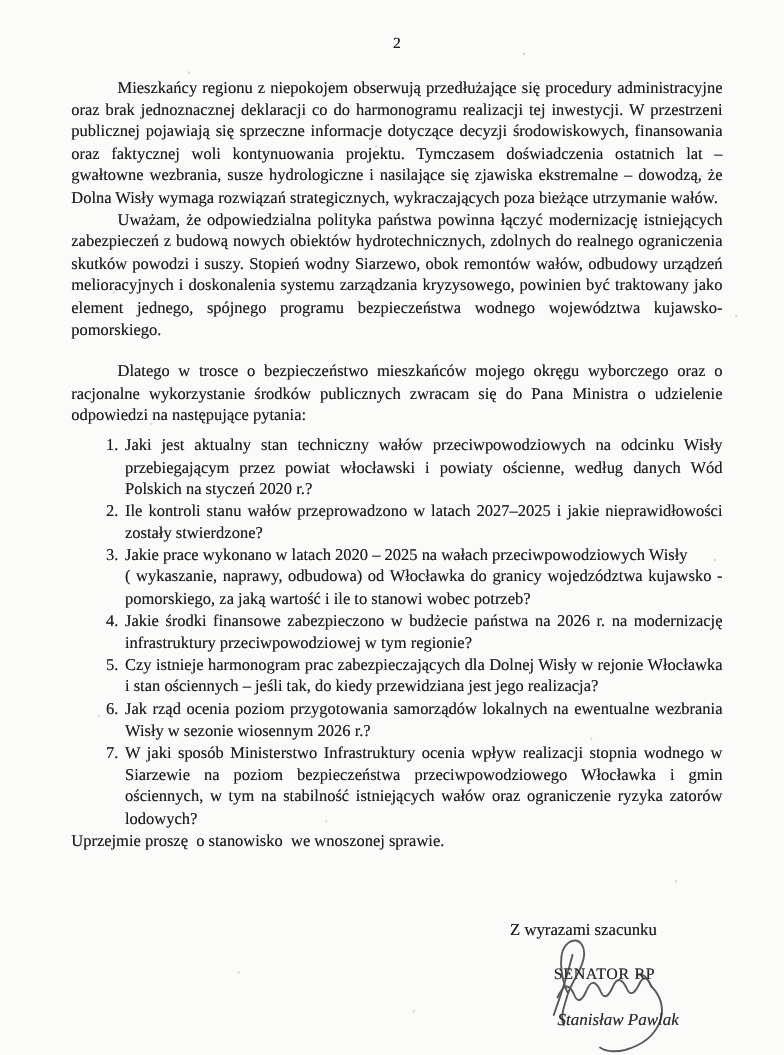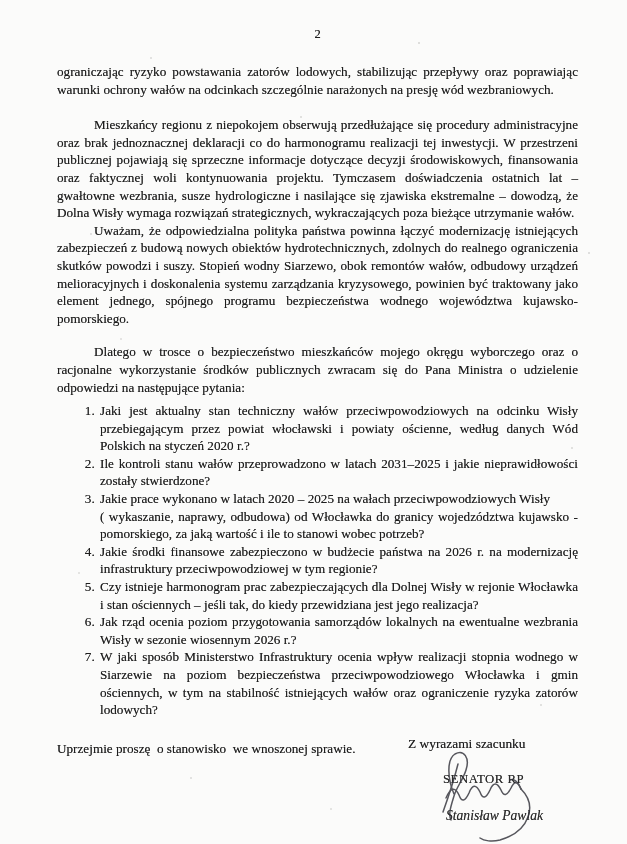--- a/index.html
+++ b/index.html
@@ -43,21 +43,20 @@
     padding: 0 0 0 41px;
     font-size: 13.2px;
     line-height: 17.6px;
   }
   ol.questions li {
     text-align: justify;
     white-space: pre-line;
     padding-left: 2px;
   }
   .closing {
-    margin-top: 21px;
     font-size: 13.2px;
     line-height: 17.6px;
     white-space: pre-wrap;
     font-family: Liberation Serif, serif;
   }
   .valediction {
     position: absolute;
     left: 408px;
     top: 736px;
     font-size: 13.4px;
@@ -116,31 +115,30 @@
 <body>
 
 <div class="page">
 
   <div class="speck"></div>
 
   <div class="content">
 
     <div class="page-number">2</div>
 
-    <p class="para p1">ograniczając ryzyko powstawania zatorów lodowych, stabilizując przepływy oraz poprawiając warunki ochrony wałów na odcinkach szczególnie narażonych na presję wód wezbraniowych.</p>
 
     <p class="para indent p2">Mieszkańcy regionu z niepokojem obserwują przedłużające się procedury administracyjne oraz brak jednoznacznej deklaracji co do harmonogramu realizacji tej inwestycji. W przestrzeni publicznej pojawiają się sprzeczne informacje dotyczące decyzji środowiskowych, finansowania oraz faktycznej woli kontynuowania projektu. Tymczasem doświadczenia ostatnich lat – gwałtowne wezbrania, susze hydrologiczne i nasilające się zjawiska ekstremalne – dowodzą, że Dolna Wisły wymaga rozwiązań strategicznych, wykraczających poza bieżące utrzymanie wałów.</p>
 
     <p class="para indent p3">Uważam, że odpowiedzialna polityka państwa powinna łączyć modernizację istniejących zabezpieczeń z budową nowych obiektów hydrotechnicznych, zdolnych do realnego ograniczenia skutków powodzi i suszy. Stopień wodny Siarzewo, obok remontów wałów, odbudowy urządzeń melioracyjnych i doskonalenia systemu zarządzania kryzysowego, powinien być traktowany jako element jednego, spójnego programu bezpieczeństwa wodnego województwa kujawsko-pomorskiego.</p>
 
     <p class="para indent p4">Dlatego w trosce o bezpieczeństwo mieszkańców mojego okręgu wyborczego oraz o racjonalne wykorzystanie środków publicznych zwracam się do Pana Ministra o udzielenie odpowiedzi na następujące pytania:</p>
 
     <ol class="questions">
       <li>Jaki jest aktualny stan techniczny wałów przeciwpowodziowych na odcinku Wisły przebiegającym przez powiat włocławski i powiaty ościenne, według danych Wód Polskich na styczeń 2020 r.?</li>
-      <li>Ile kontroli stanu wałów przeprowadzono w latach 2031–2025 i jakie nieprawidłowości zostały stwierdzone?</li>
+      <li>Ile kontroli stanu wałów przeprowadzono w latach 2027–2025 i jakie nieprawidłowości zostały stwierdzone?</li>
       <li>Jakie prace wykonano w latach 2020 – 2025 na wałach przeciwpowodziowych Wisły
 ( wykaszanie, naprawy, odbudowa) od Włocławka do granicy wojedzództwa kujawsko - pomorskiego, za jaką wartość i ile to stanowi wobec potrzeb?</li>
       <li>Jakie środki finansowe zabezpieczono w budżecie państwa na 2026 r. na modernizację infrastruktury przeciwpowodziowej w tym regionie?</li>
       <li>Czy istnieje harmonogram prac zabezpieczających dla Dolnej Wisły w rejonie Włocławka i stan ościennych – jeśli tak, do kiedy przewidziana jest jego realizacja?</li>
       <li>Jak rząd ocenia poziom przygotowania samorządów lokalnych na ewentualne wezbrania Wisły w sezonie wiosennym 2026 r.?</li>
       <li>W jaki sposób Ministerstwo Infrastruktury ocenia wpływ realizacji stopnia wodnego w Siarzewie na poziom bezpieczeństwa przeciwpowodziowego Włocławka i gmin ościennych, w tym na stabilność istniejących wałów oraz ograniczenie ryzyka zatorów lodowych?</li>
     </ol>
 
     <p class="para closing">Uprzejmie proszę  o stanowisko  we wnoszonej sprawie.</p>
 

